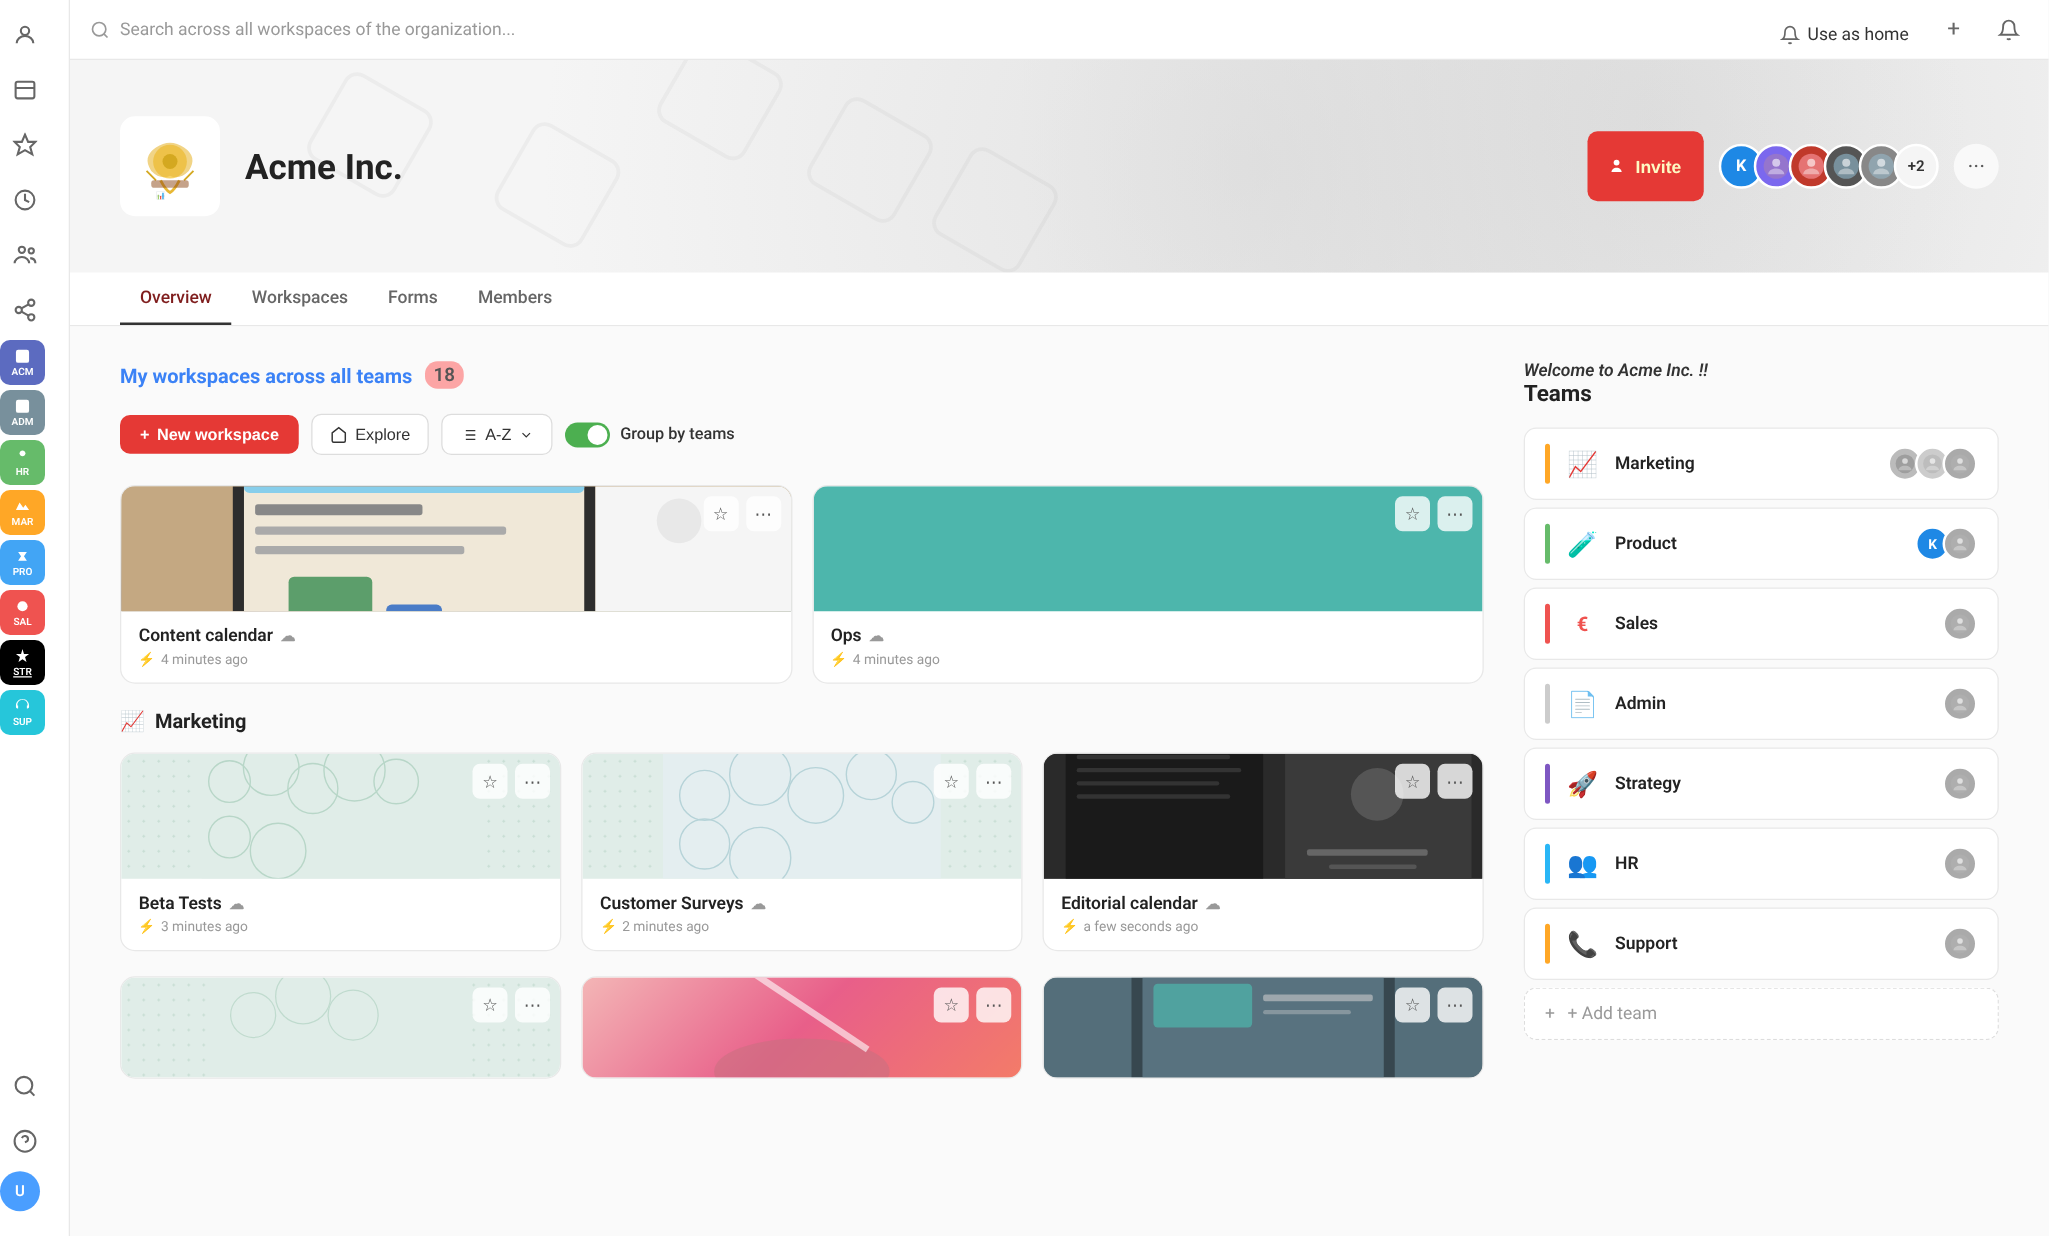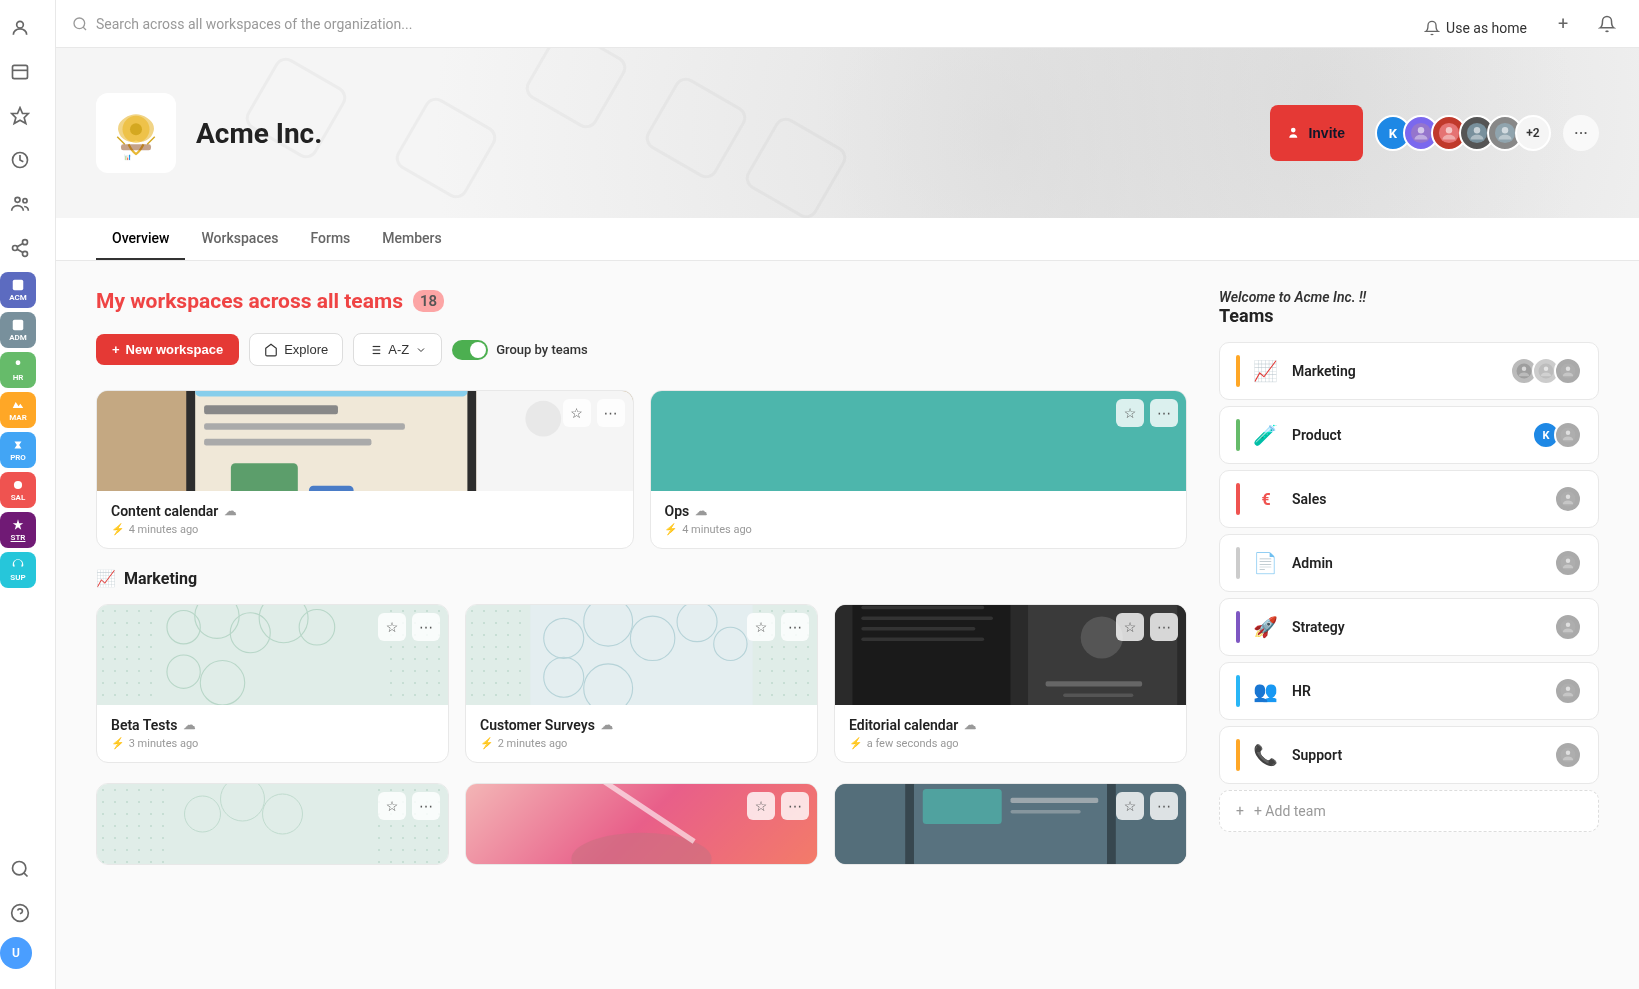--- a/index.html
+++ b/index.html
@@ -142,21 +142,21 @@
       flex-shrink: 0;
     }
     .hero-actions {
       margin-left: auto;
       display: flex;
       align-items: center;
       gap: 12px;
     }
     .invite-btn {
       background: #e53935;
-      color: #0f172a;
+      color: #fef9c3;
       border: none;
       padding: 20px 18px;
       border-radius: 8px;
       font-size: 14px;
       font-weight: 600;
       cursor: pointer;
       display: flex;
       align-items: center;
       gap: 6px;
     }
@@ -215,21 +215,21 @@
     }
     .nav-tab {
       padding: 12px 16px;
       font-size: 14px;
       color: #666;
       cursor: pointer;
       border-bottom: 2px solid transparent;
       font-weight: 500;
     }
     .nav-tab.active {
-      color: #000000;
+      color: #7f1d1d;
       border-bottom: 2px solid #333;
     }
 
     
     .body-layout {
       display: flex;
       flex: 1;
       padding: 28px 40px;
       gap: 32px;
       background: #fafafa;
@@ -240,23 +240,23 @@
       flex: 1;
       min-width: 0;
     }
     .section-header {
       display: flex;
       align-items: center;
       gap: 10px;
       margin-bottom: 20px;
     }
     .section-title {
-      font-size: 21px;
+      font-size: 16px;
       font-weight: 700;
-      color: #ef4444;
+      color: #3b82f6;
     }
     .count-badge {
       background: #fca5a5;
       color: #555;
       font-size: 15px;
       font-weight: 600;
       padding: 2px 7px;
       border-radius: 10px;
     }
     .toolbar {
@@ -595,21 +595,21 @@
       </svg>
     <span>PRO</span>
   </div>
   <div class="sidebar-badge" style="background:#ef5350;">
     <svg width="14" height="14" viewBox="0 0 24 24" fill="white">
         <circle cx="12" cy="12" r="7"></circle>
         <text x="9" y="17" font-size="10" fill="white">€</text>
       </svg>
     <span>SAL</span>
   </div>
-  <div class="sidebar-badge" style="background:#701a75;text-decoration:underline;">
+  <div class="sidebar-badge" style="background:#000000;text-decoration:underline;">
     <svg width="14" height="14" viewBox="0 0 24 24" fill="white">
         <path d="M12 2l2 7h7l-5.5 4 2 7L12 16l-5.5 4 2-7L3 9h7z"></path>
       </svg>
     <span>STR</span>
   </div>
   <div class="sidebar-badge" style="background:#26c6da;">
     <svg width="14" height="14" viewBox="0 0 24 24" fill="white">
         <path d="M12 2C7 2 3 6 3 11v2c0 1.1.9 2 2 2h1v-4H5v-1c0-3.9 3.1-7 7-7s7 3.1 7 7v1h-1v4h1c1.1 0 2-.9 2-2v-2c0-5-4-9-9-9z"></path>
       </svg>
     <span>SUP</span>

